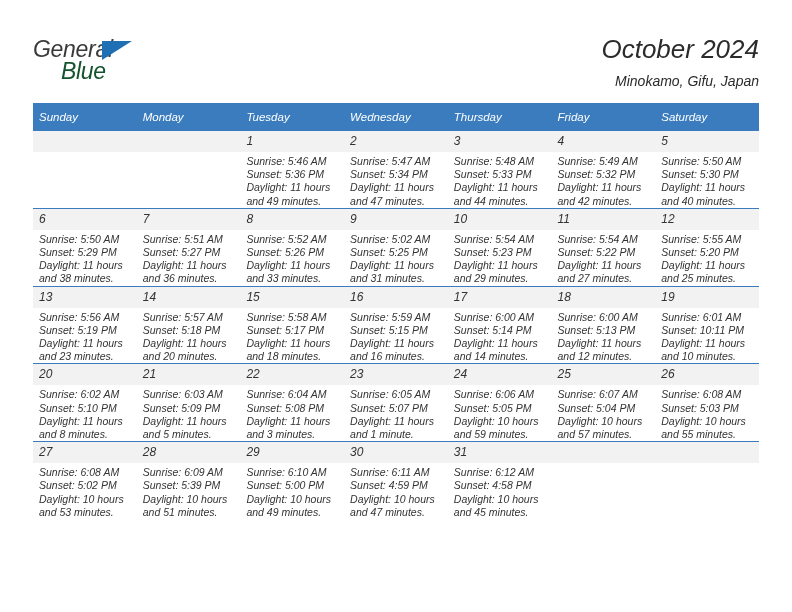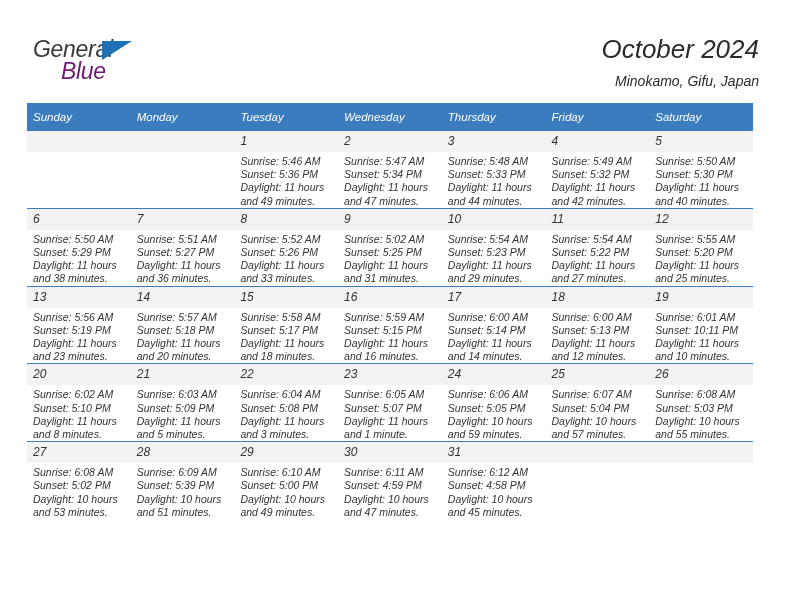--- a/index.html
+++ b/index.html
@@ -54,21 +54,21 @@
     height: 0;
     border-left: 30px solid #1f6fb5;
     border-bottom: 19px solid transparent;
   }
   .logo-blue {
     position: absolute;
     left: 28px;
     top: 22px;
     font-size: 23px;
     letter-spacing: -0.3px;
-    color: #701a75;
+    color: #14532d;
     font-family: "Liberation Sans", sans-serif;
   }
   .title-block {
     position: absolute;
     right: 33px;
     top: 33px;
     text-align: right;
   }
   .cal-title {
     font-size: 26px;
@@ -80,21 +80,21 @@
     font-size: 14px;
     color: #2b2b2b;
     line-height: 20px;
     margin-top: 6px;
     white-space: nowrap;
   }
 
   
   .calendar {
     position: absolute;
-    left: 27px;
+    left: 33px;
     top: 103px;
     width: 726px;
     border-collapse: collapse;
     table-layout: fixed;
   }
   .calendar th {
     background: #3a7cbe;
     color: #ffffff;
     font-weight: normal;
     font-size: 11.5px;

